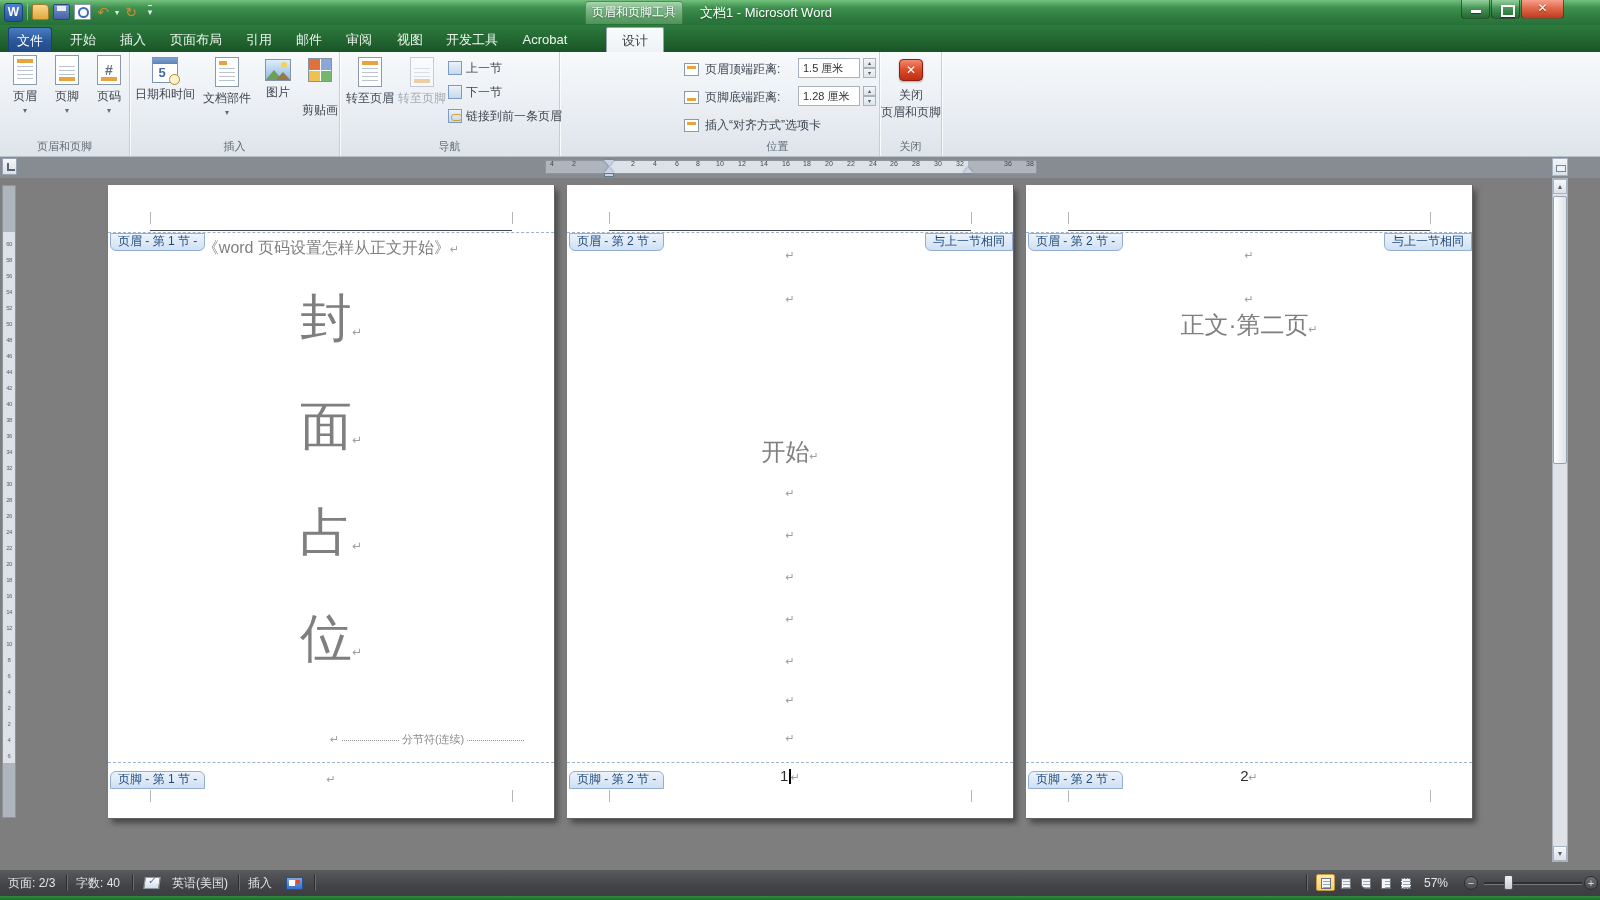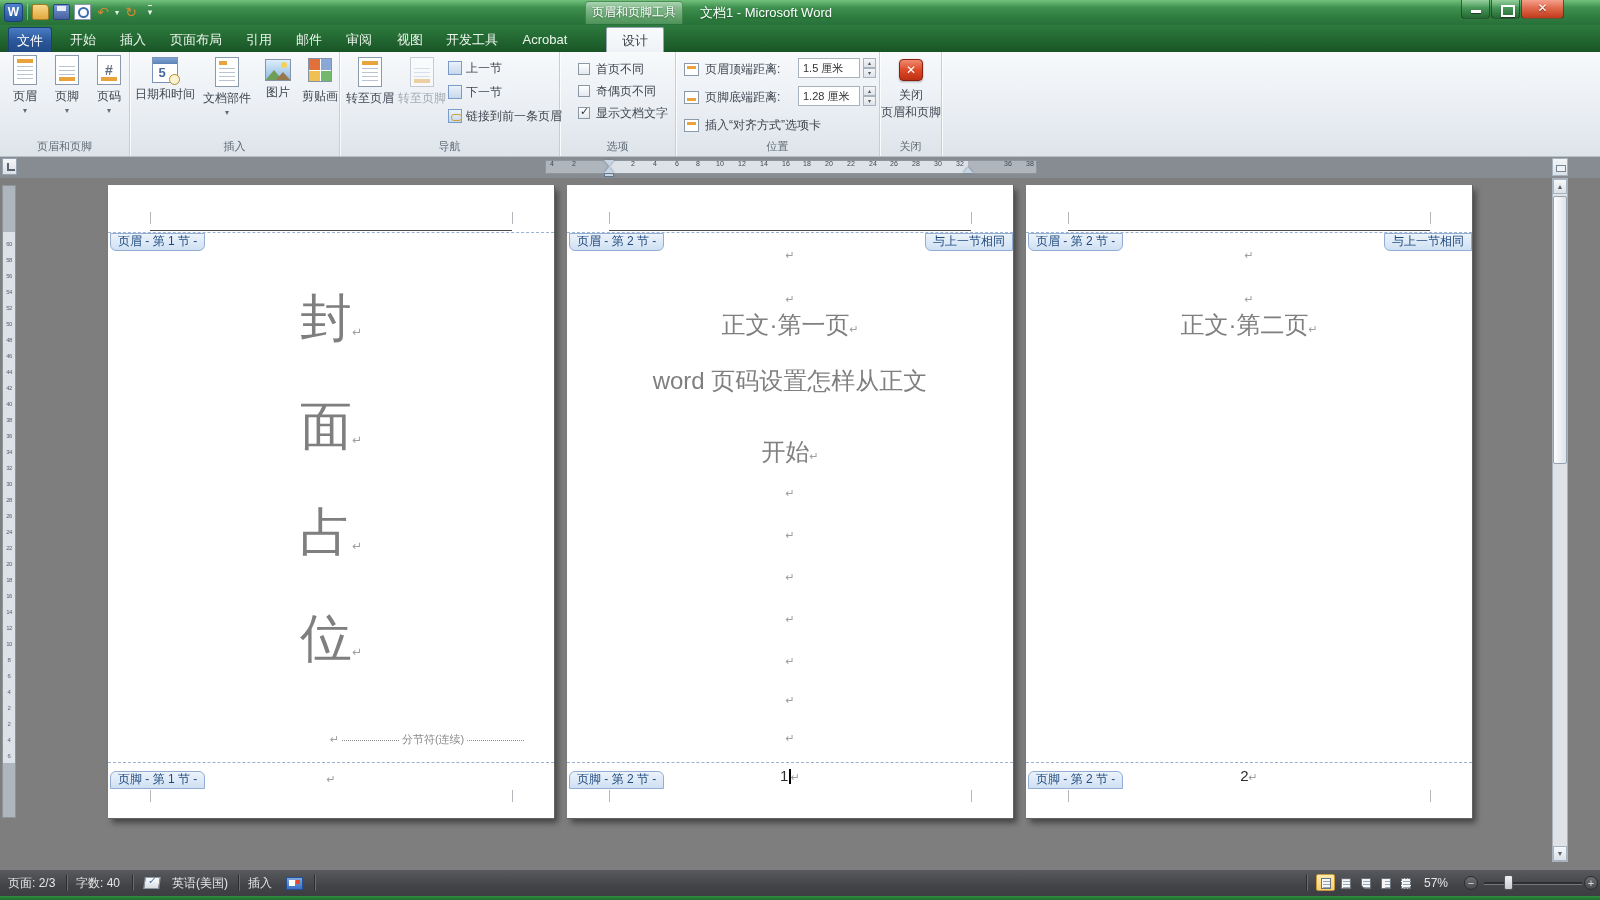--- a/index.html
+++ b/index.html
@@ -255,21 +255,21 @@
           </span>
         <span class="lbl" style="">图片</span>
       </div>
       <div class="bigbtn" style="left:168px;width:44px">
         <span class="icclip">
             <i style="background:#e2703a"></i>
             <i style="background:#8aa7d6"></i>
             <i style="background:#f0c052"></i>
             <i style="background:#74b86e"></i>
           </span>
-        <span class="lbl" style="margin-top:6px">剪贴画</span>
+        <span class="lbl" style="margin-top:20px">剪贴画</span>
       </div>
       <div class="glabel">插入</div>
     </div>
 
     <div class="rgroup" style="left:340px;width:220px">
       <div class="bigbtn" style="left:4px;width:52px">
         <span class="icdoc" style="margin-top:2px">
             <span class="band-top"></span>
             <span class="lines"></span>
           </span>
@@ -290,35 +290,20 @@
         <span class="smic"></span>
         <span>下一节</span>
       </div>
       <div class="smbtn" style="left:108px;top:54px">
         <span class="smic link"></span>
         <span>链接到前一条页眉</span>
       </div>
       <div class="glabel">导航</div>
     </div>
 
-    <div class="rgroup" style="left:560px;width:116px">
-      <div class="chkrow" style="left:18px;top:8px">
-        <span class="chk"></span>
-        <span>首页不同</span>
-      </div>
-      <div class="chkrow" style="left:18px;top:30px">
-        <span class="chk"></span>
-        <span>奇偶页不同</span>
-      </div>
-      <div class="chkrow" style="left:18px;top:52px">
-        <span class="chk on"></span>
-        <span>显示文档文字</span>
-      </div>
-      <div class="glabel">选项</div>
-    </div>
 
     <div class="rgroup" style="left:676px;width:204px">
       <div class="posrow" style="left:8px;top:6px">
         <span class="posic"></span>
         <span>页眉顶端距离:</span>
       </div>
       <div class="spin" style="position:absolute;left:122px;top:6px">1.5 厘米</div>
       <div class="spinarr" style="position:absolute;left:186px;top:6px">
           <i></i>
           <i></i>
@@ -422,20 +407,21 @@
       <span>4</span>
       <span>6</span>
     </div>
 
   <div class="page" style="left:108px">
     <span class="tickv" style="left:42px;top:27px"></span>
     <span class="tickv" style="left:404px;top:27px"></span>
     <div class="solidline" style="top:45px"></div>
     <div class="dashline" style="top:47px"></div>
     <div class="tag hdr lft">页眉 - 第 1 节 -</div>
+    <div class="docline" style="top:52px;font-size:16px;line-height:22px"><span>《word 页码设置怎样从正文开始》</span><span class="mark">↵</span></div>
     <div class="bigchar" style="top:103px"><span>封</span><span class="mark">↵</span></div>
     <div class="bigchar" style="top:211px"><span>面</span><span class="mark">↵</span></div>
     <div class="bigchar" style="top:317px"><span>占</span><span class="mark">↵</span></div>
     <div class="bigchar" style="top:423px"><span>位</span><span class="mark">↵</span></div>
     <div class="secbreak">
         <span class="mark">↵</span>
         <span class="dots"></span>
         <span>分节符(连续)</span>
         <span class="dots"></span>
       </div>
@@ -448,22 +434,20 @@
 
   <div class="page" style="left:567px">
     <span class="tickv" style="left:42px;top:27px"></span>
     <span class="tickv" style="left:404px;top:27px"></span>
     <div class="solidline" style="top:45px"></div>
     <div class="dashline" style="top:47px"></div>
     <div class="tag hdr lft">页眉 - 第 2 节 -</div>
     <div class="tag hdr rgt">与上一节相同</div>
     <div class="markline" style="top:62px"><span class="mark">↵</span></div>
     <div class="markline" style="top:106px"><span class="mark">↵</span></div>
-    <div class="docline" style="top:122px;font-size:24px;line-height:36px"><span>正文·第一页</span><span class="mark">↵</span></div>
-    <div class="docline" style="top:178px;font-size:24px;line-height:36px"><span>word 页码设置怎样从正文</span></div>
     <div class="docline" style="top:249px;font-size:24px;line-height:36px"><span>开始</span><span class="mark">↵</span></div>
     <div class="markline" style="top:300px"><span class="mark">↵</span></div>
     <div class="markline" style="top:342px"><span class="mark">↵</span></div>
     <div class="markline" style="top:384px"><span class="mark">↵</span></div>
     <div class="markline" style="top:426px"><span class="mark">↵</span></div>
     <div class="markline" style="top:468px"><span class="mark">↵</span></div>
     <div class="markline" style="top:507px"><span class="mark">↵</span></div>
     <div class="markline" style="top:545px"><span class="mark">↵</span></div>
     <div class="tag ftr lft">页脚 - 第 2 节 -</div>
     <div class="dashline" style="top:577px"></div>

